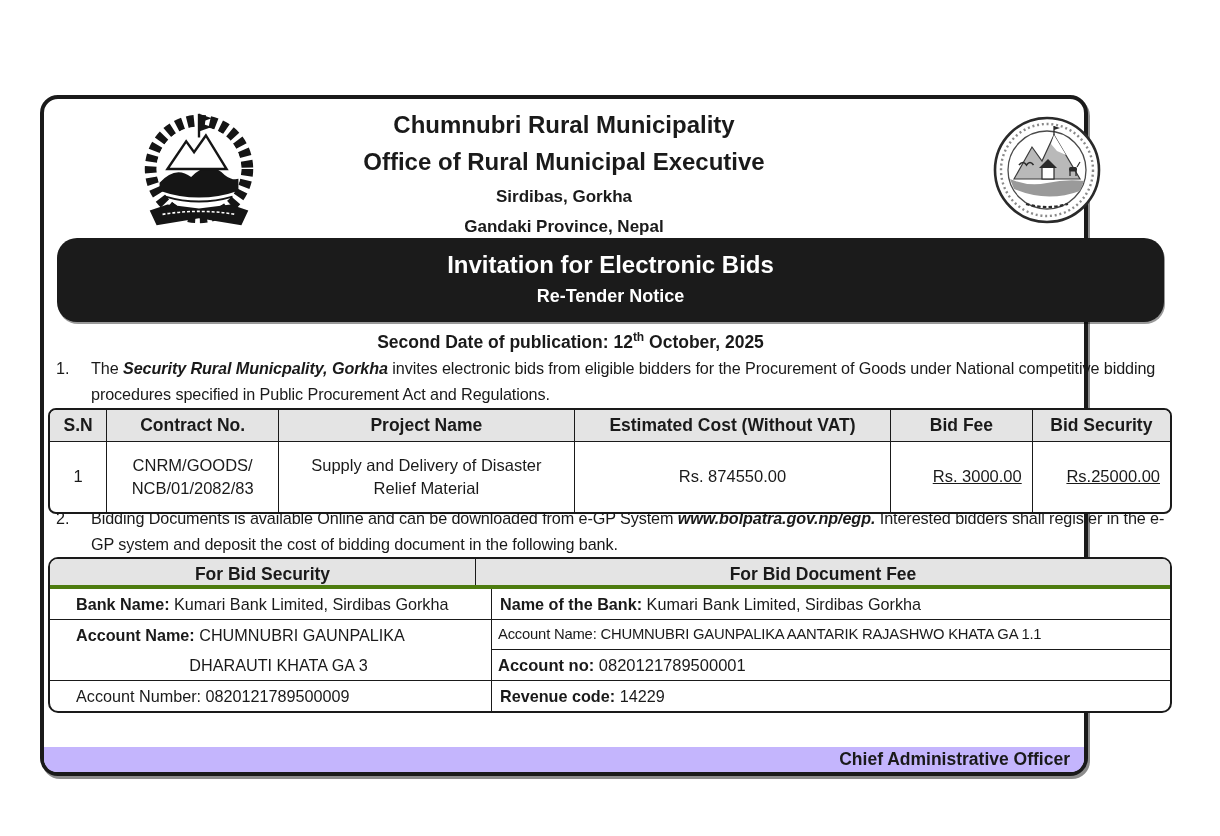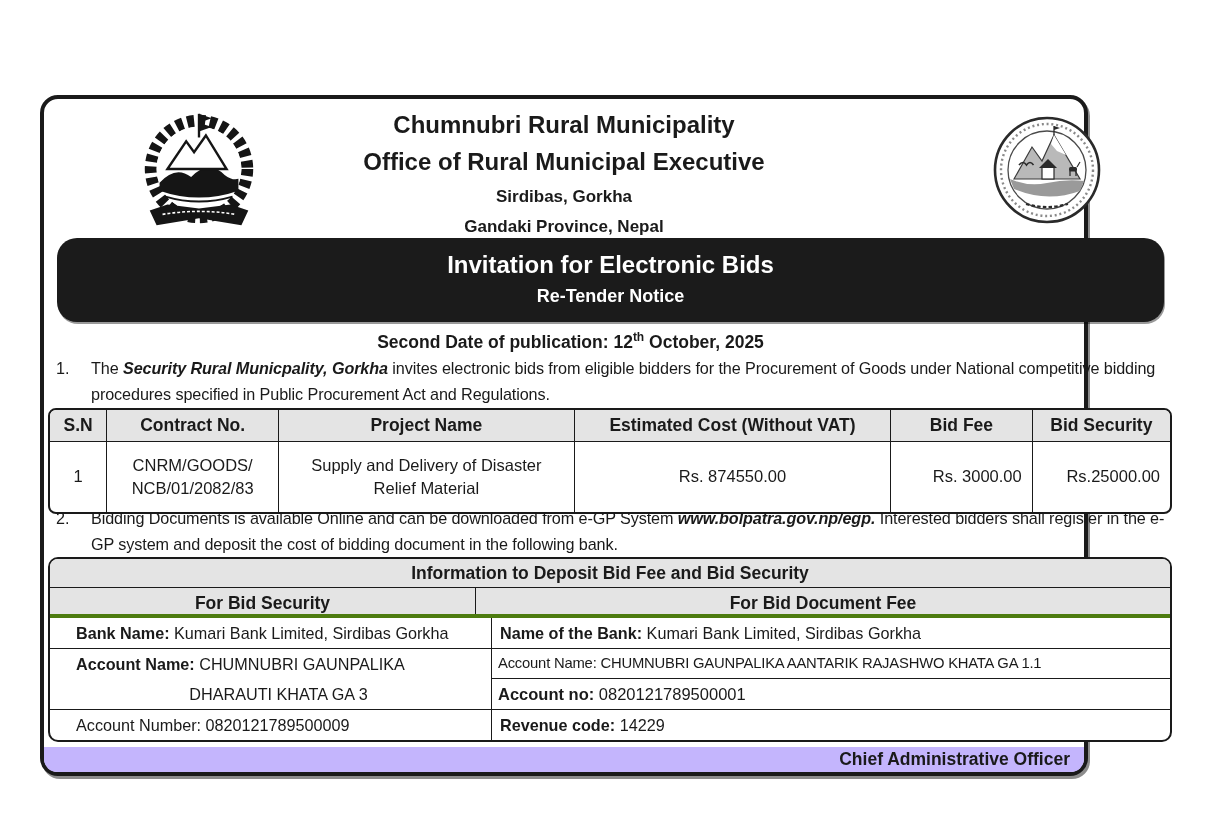--- a/index.html
+++ b/index.html
@@ -45,21 +45,21 @@
     border:2.5px solid #1a1a1a; border-radius:8px; overflow:hidden; background:#fff; }
   .tbl1 { width:100%; border-collapse:collapse; }
   .tbl1 th { background:#e4e4e4; font-size:17.5px; font-weight:700; height:31px;
     border:1.5px solid #1a1a1a; text-align:center; }
   .tbl1 td { font-size:16.5px; height:57px; border:1.5px solid #1a1a1a;
     text-align:center; vertical-align:middle; line-height:23px; }
   .tbl1 th:first-child, .tbl1 td:first-child { border-left:none; }
   .tbl1 th:last-child,  .tbl1 td:last-child  { border-right:none; }
   .tbl1 thead th { border-top:none; }
   .tbl1 tbody tr:last-child td { border-bottom:none; }
-  .td-right { text-align:right !important; padding-right:10px; }
+  .td-right { text-align:right !important; padding-right:10px;text-decoration:underline; }
 
   
   .tbl2 { position:absolute; left:4px; top:458px; width:1124px;
     border:2.5px solid #1a1a1a; border-radius:10px; overflow:hidden; background:#fff; }
   .t2-title { background:#e4e4e4; text-align:center; font-weight:700; font-size:17.5px;
     height:29px; line-height:29px; border-bottom:1.5px solid #1a1a1a; }
   .t2-heads { display:flex; background:#e4e4e4; font-weight:700; font-size:17.5px;
     height:30px; line-height:30px; text-align:center; border-bottom:4px solid #4d7c0f; }
   .t2-row   { display:flex; border-bottom:1.5px solid #1a1a1a; font-size:16.2px; }
   .t2-row:last-child { border-bottom:none; }
@@ -172,21 +172,20 @@
       </tbody>
     </table>
   </div>
 
   <div class="para para2">
     <span class="pnum">2.</span>
     <span class="ptext"><span>Bidding Documents is available Online and can be downloaded from e-GP System </span><b class="bi">www.bolpatra.gov.np/egp.</b><span> Interested bidders shall register in the e-GP system and deposit the cost of bidding document in the following bank.</span></span>
   </div>
 
   <div class="tbl2">
-    <div class="t2-title">Information to Deposit Bid Fee and Bid Security</div>
     <div class="t2-heads">
       <div class="lcol">For Bid Security</div>
       <div class="rcol">For Bid Document Fee</div>
     </div>
 
     <div class="t2-row rowA">
       <div class="lcell"><b>Bank Name:</b><span> Kumari Bank Limited, Sirdibas Gorkha</span></div>
       <div class="rcell"><b>Name of the Bank:</b><span> Kumari Bank Limited, Sirdibas Gorkha</span></div>
     </div>
 

